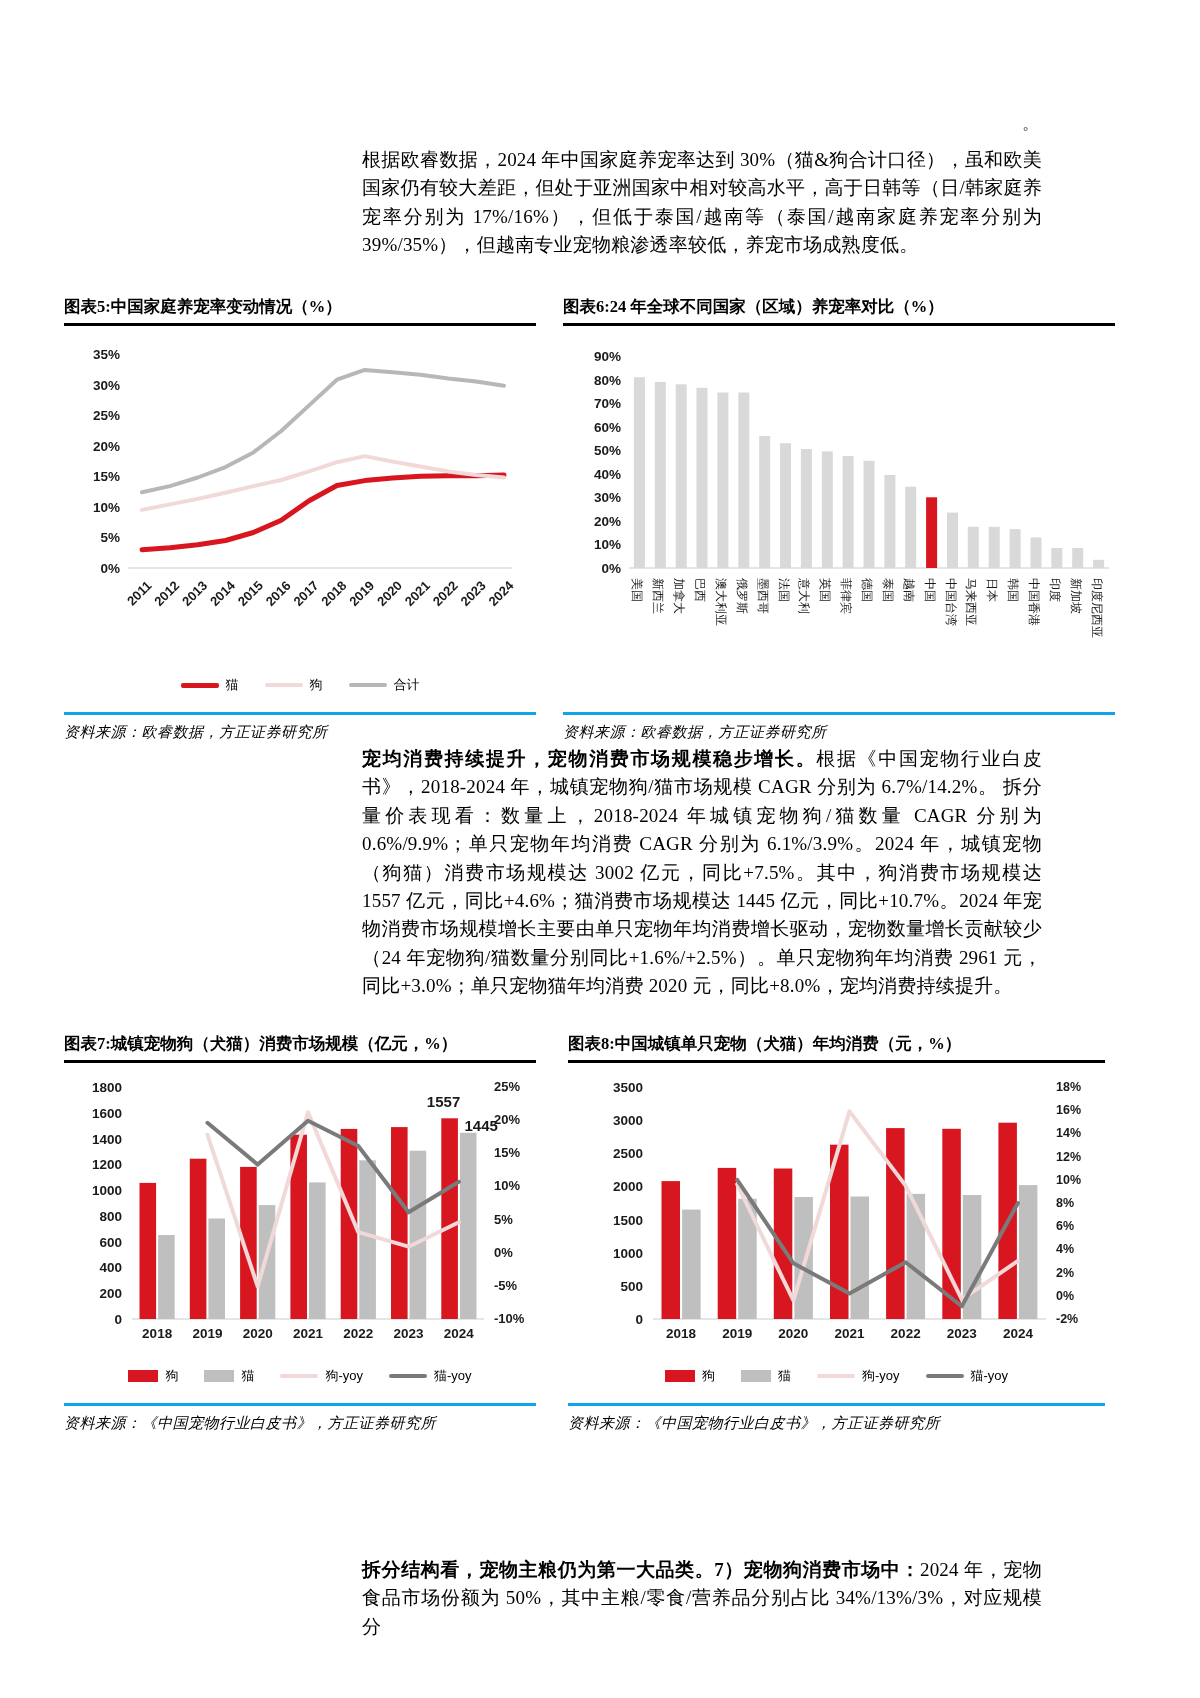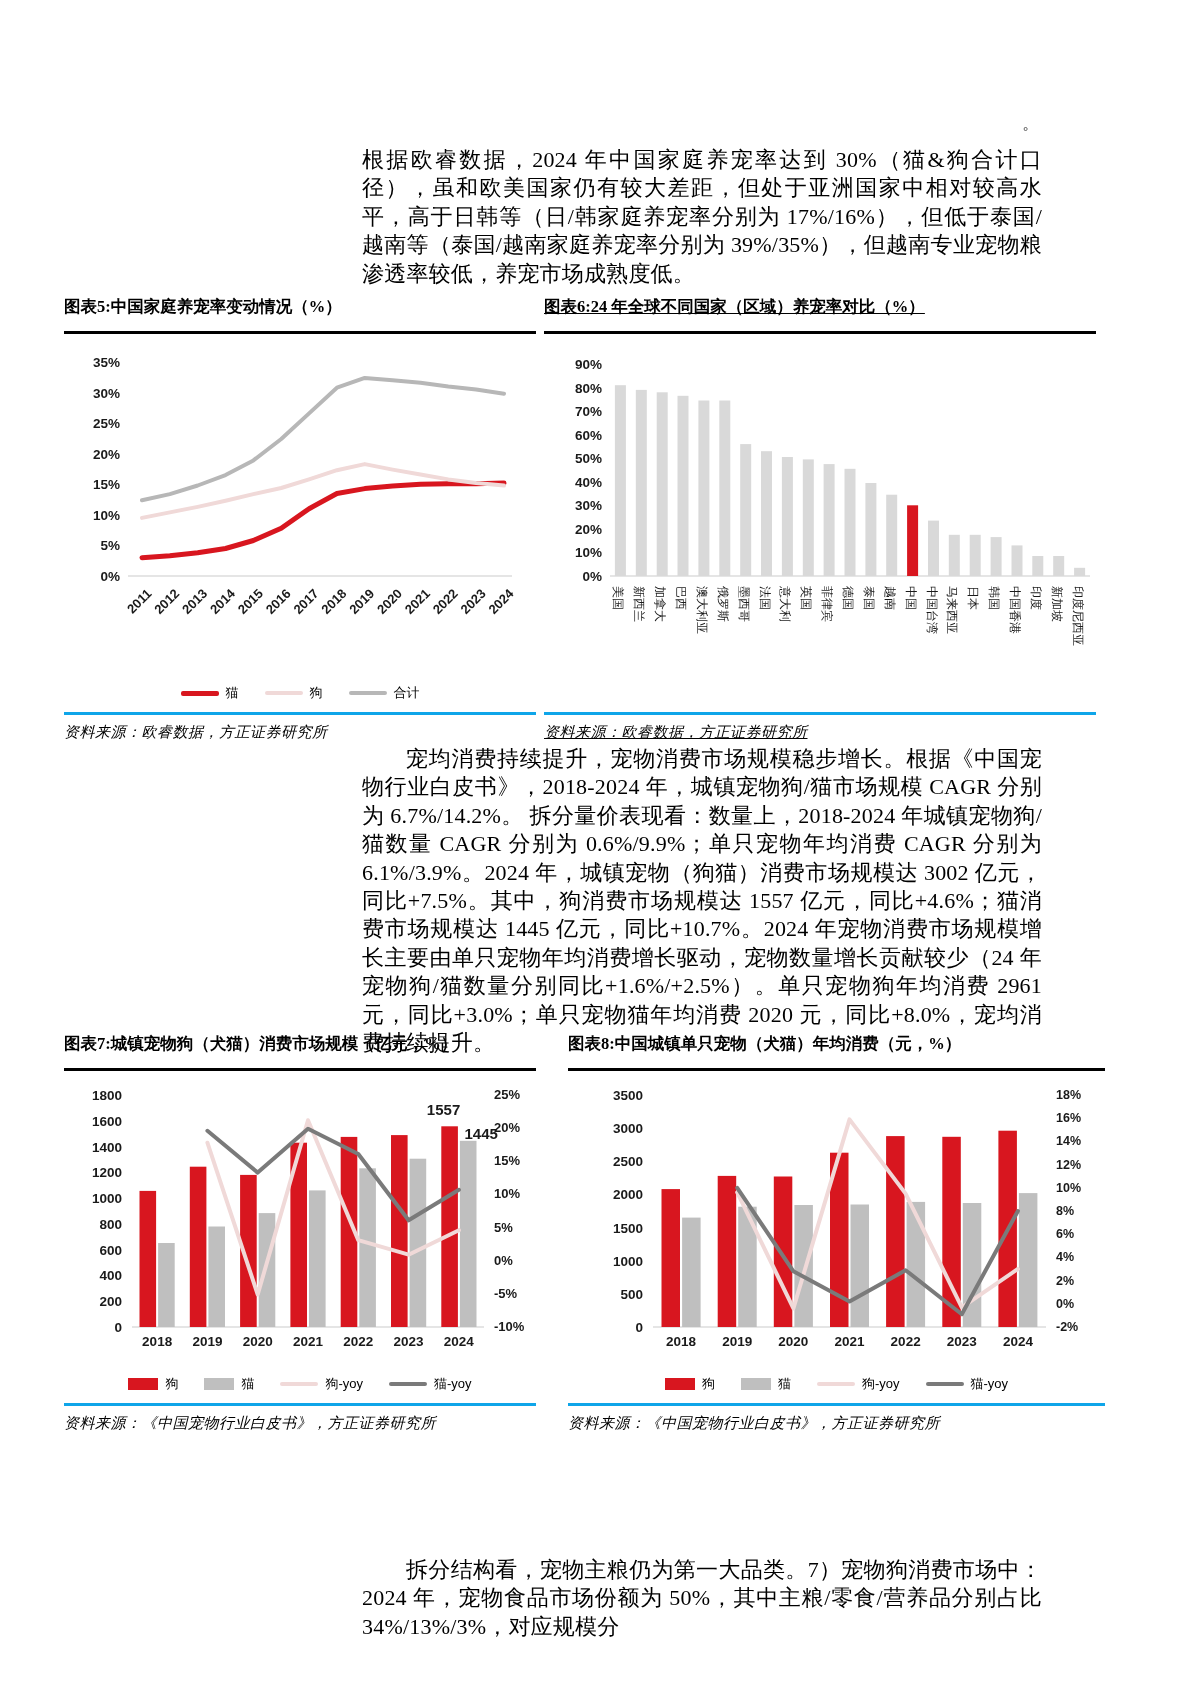--- a/index.html
+++ b/index.html
@@ -1,30 +1,30 @@
 <!DOCTYPE html>
 <html><head>
 <meta charset="utf-8">
 <style>
   html,body{margin:0;padding:0;background:#ffffff;}
   .page{position:relative;width:1200px;height:1698px;background:#fff;overflow:hidden;
         font-family:"Liberation Serif","DejaVu Serif",serif;color:#000;}
   .stray{position:absolute;left:1022px;top:112px;font-size:17px;}
-  .para{position:absolute;left:362px;width:680px;font-size:22px;line-height:28.4px;
+  .para{position:absolute;left:362px;width:680px;font-size:19px;line-height:28.4px;
         text-align:justify;letter-spacing:0.2px;}
-  .para b{font-weight:400;margin-left:44px;}
+  .para b{font-weight:700;}
   .p1{top:146px;}
   .p2{top:745px;}
   .p3{top:1556px;}
   .figure{position:absolute;display:flex;flex-direction:column;}
   .fig5{left:64px;top:296px;width:472px;height:446px;}
-  .fig6{left:544px;top:296px;width:552px;height:446px;text-decoration:underline;}
+  .fig6{left:563px;top:296px;width:552px;height:446px;}
   .fig7{left:64px;top:1033px;width:472px;height:400px;}
   .fig8{left:568px;top:1033px;width:537px;height:400px;justify-content:flex-end;}
-  .fig-title{font-weight:700;font-size:16.5px;padding-bottom:13px;border-bottom:3.5px solid #000;
+  .fig-title{font-weight:700;font-size:16.5px;padding-bottom:5px;border-bottom:3.5px solid #000;
              margin-bottom:4px;white-space:nowrap;}
   .chart-host{display:block;}
   .legend{display:flex;justify-content:center;align-items:center;gap:26px;
           font-family:"Liberation Sans","DejaVu Sans",sans-serif;font-size:13px;}
   .legend .item{display:flex;align-items:center;gap:7px;}
   .legend .sw-line{display:inline-block;width:38px;height:4px;border-radius:2px;}
   .legend .sw-line.thick{height:5px;}
   .legend .sw-box{display:inline-block;width:30px;height:12px;}
   .lg5{margin-top:38px;}
   .lg78{margin-top:8px;}

